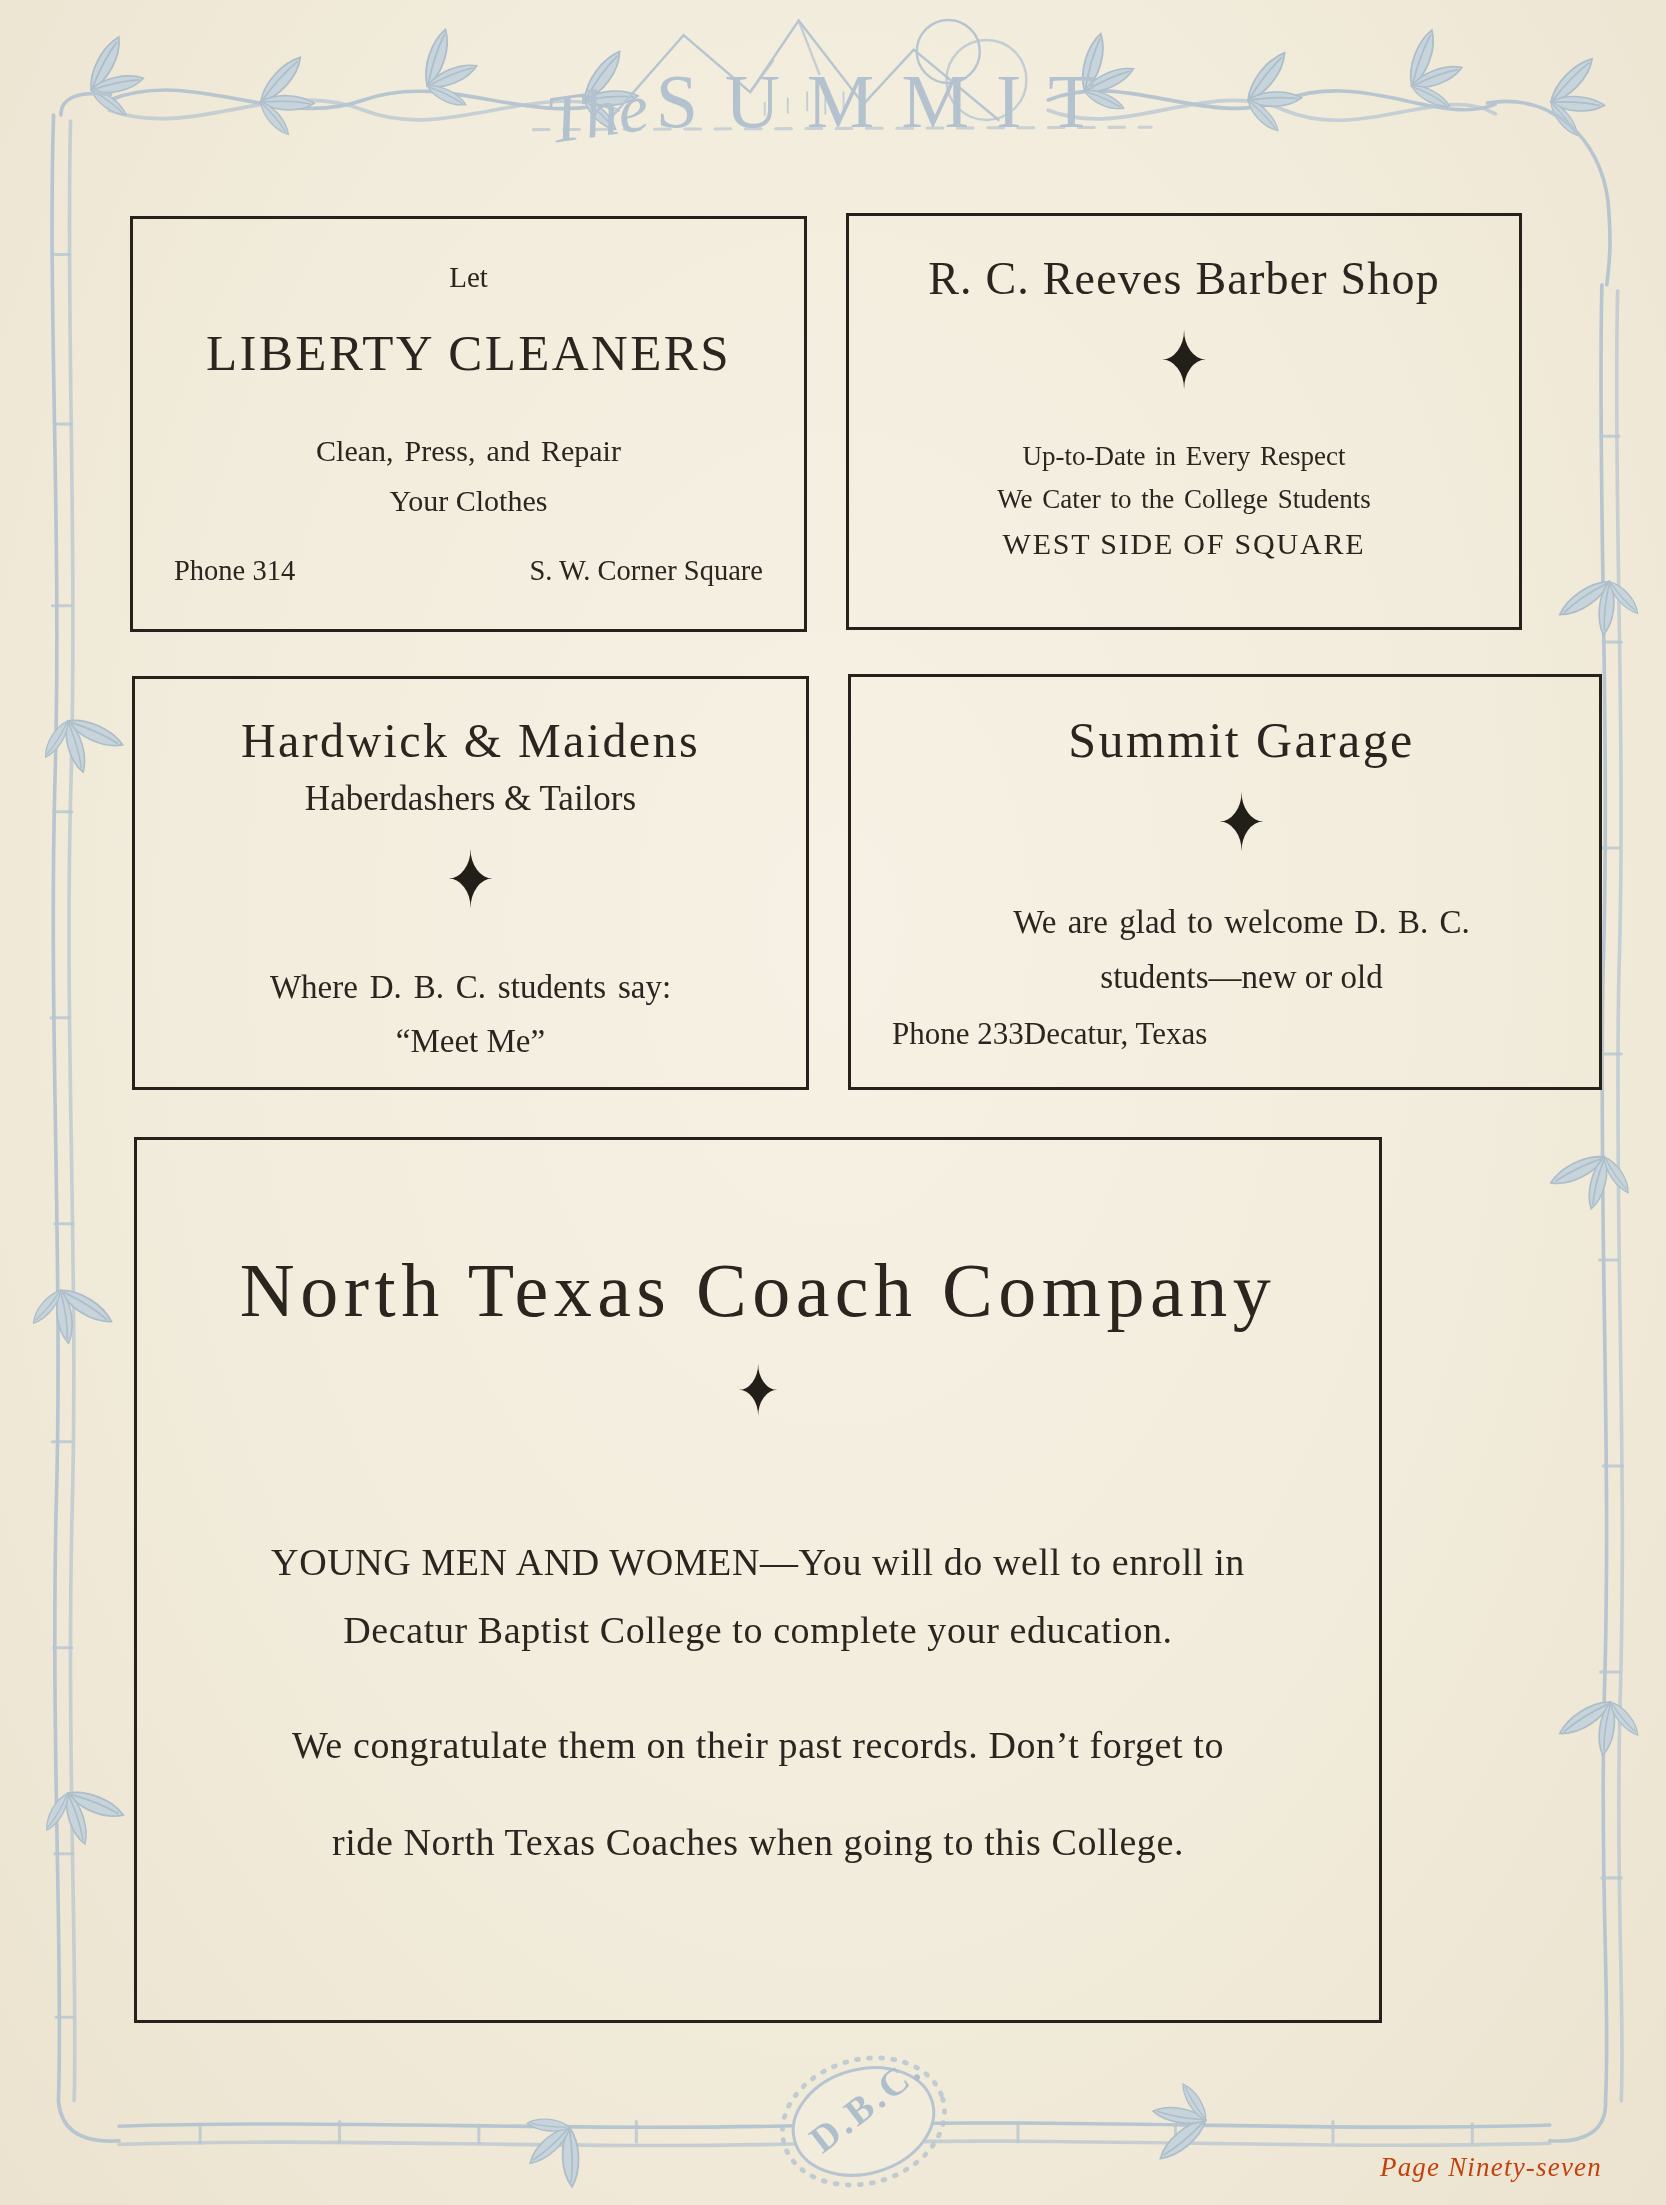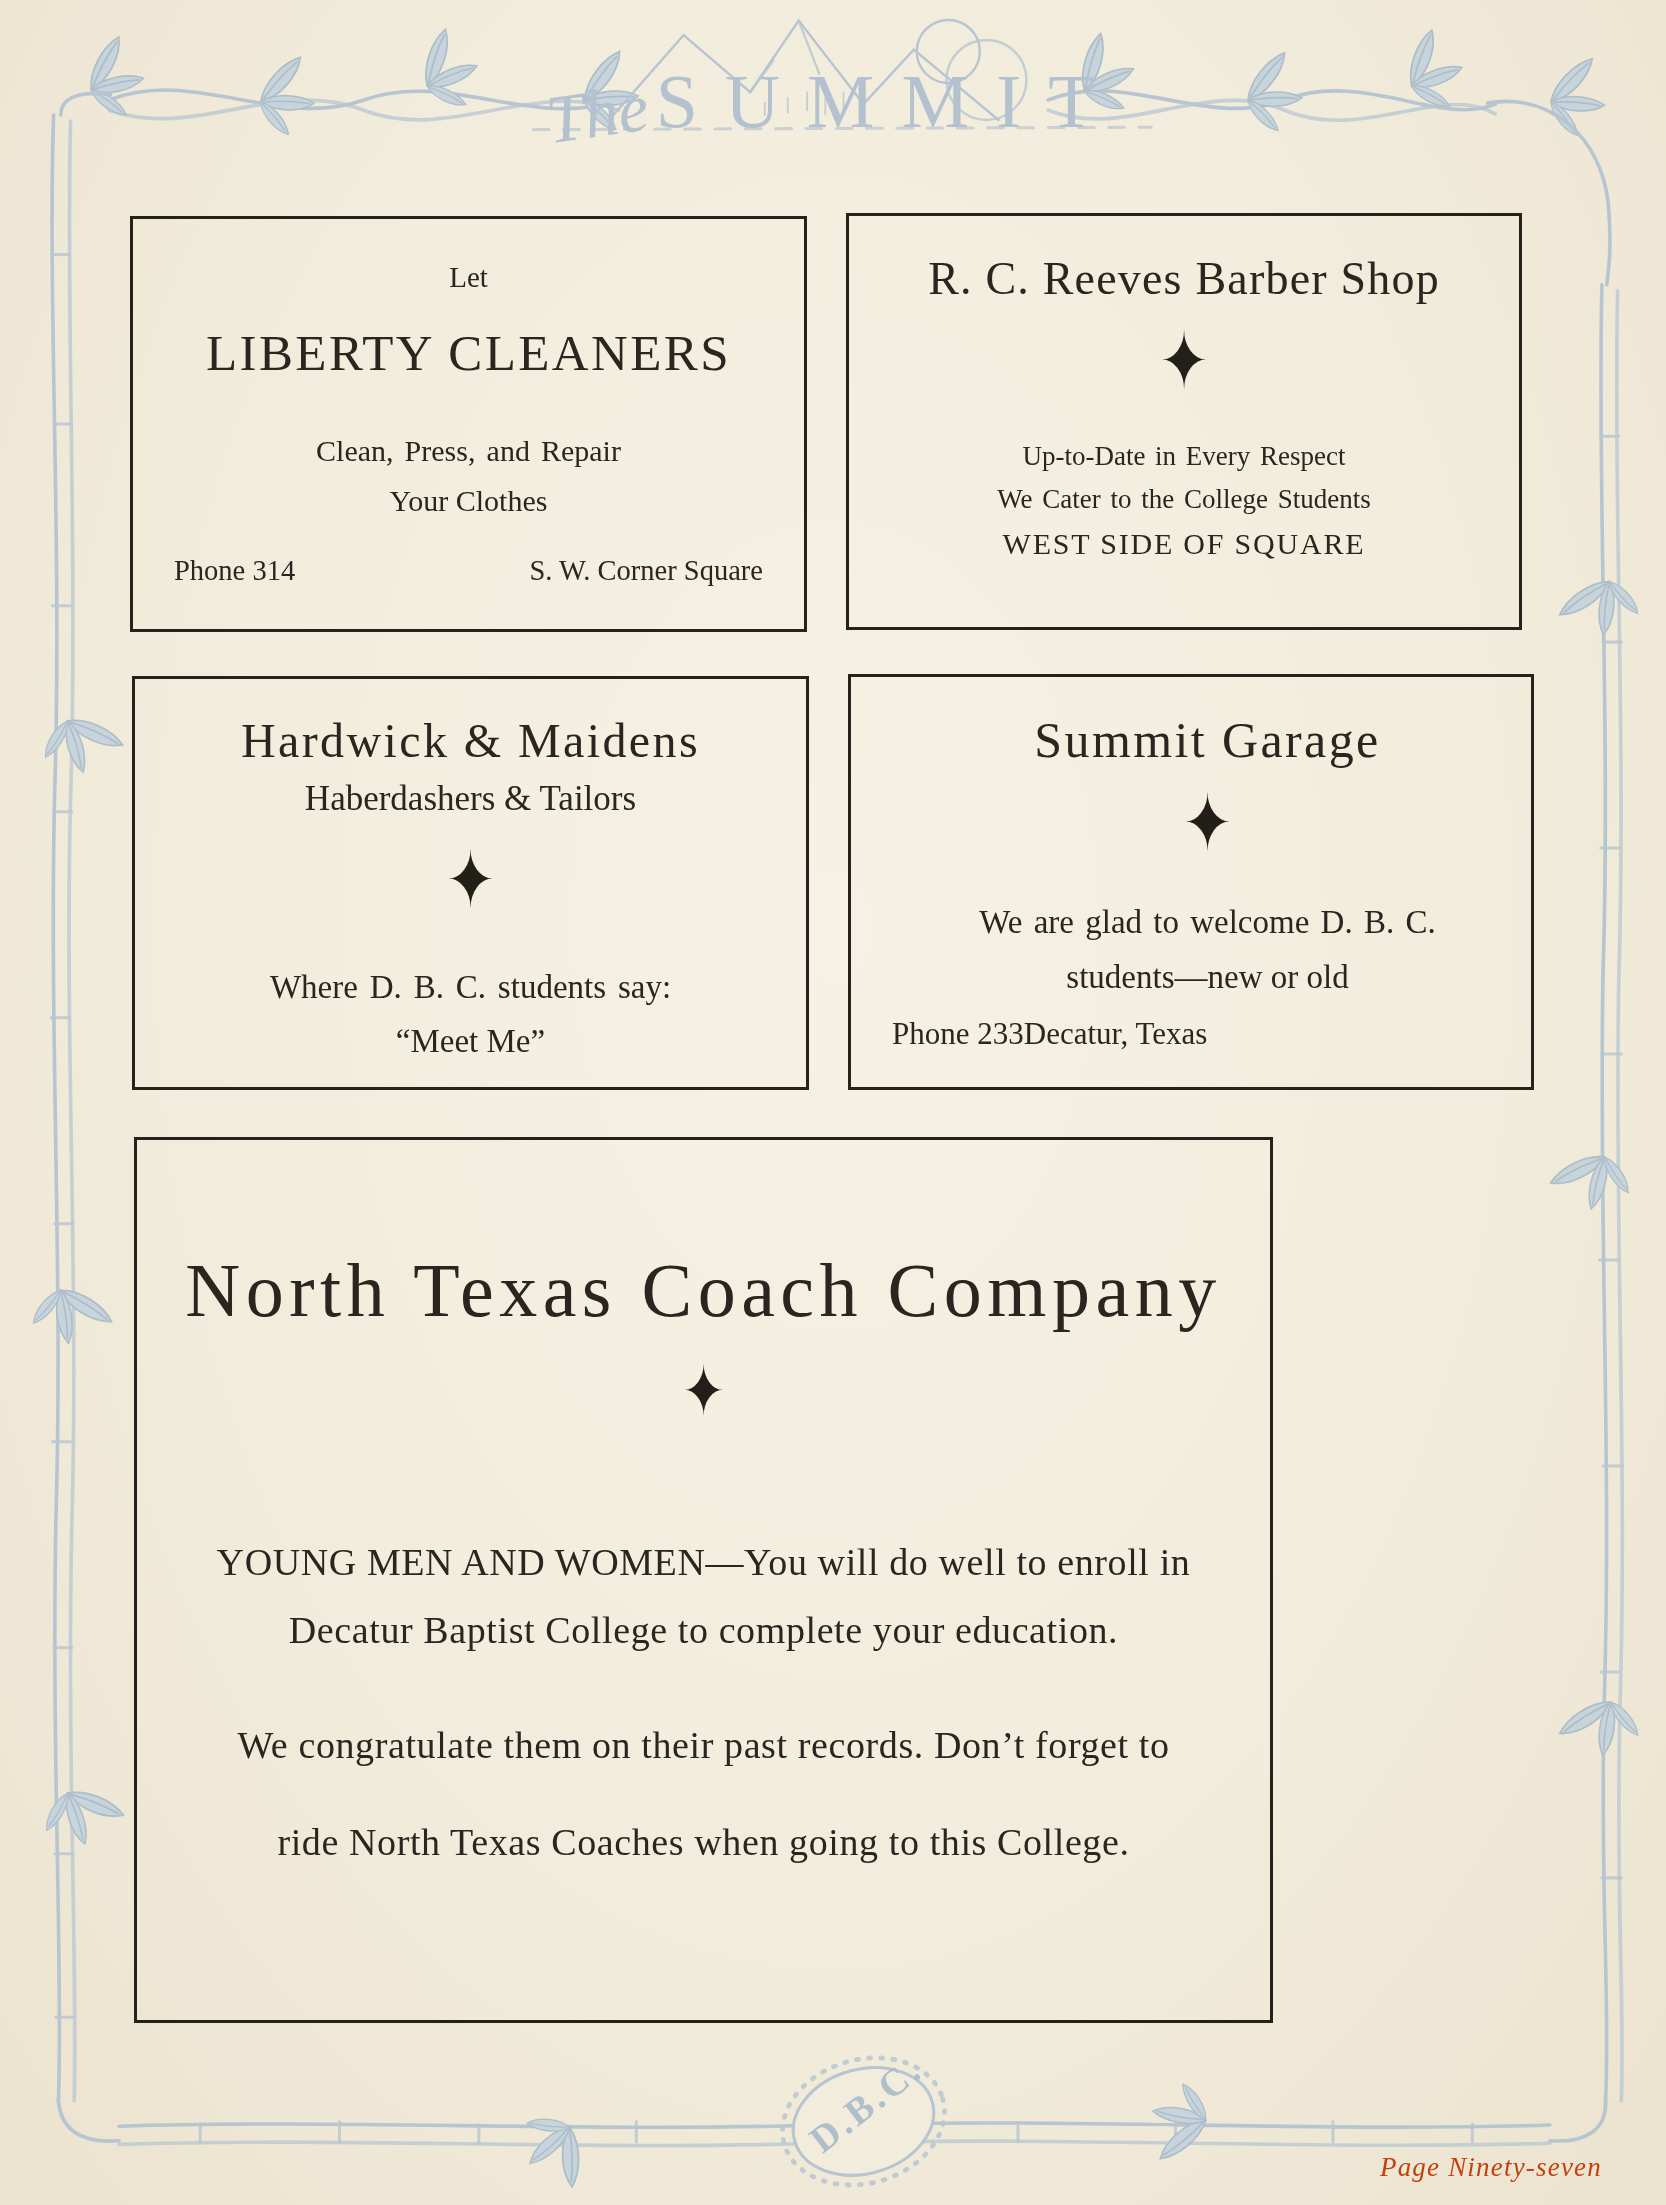--- a/index.html
+++ b/index.html
@@ -26,22 +26,22 @@
   }
 
   
   .adbox{
     position:absolute;box-sizing:border-box;border:3.6px solid #26211a;
     text-align:center;background:transparent;
   }
   .box1{left:130px;top:216px;width:677px;height:416px;}
   .box2{left:846px;top:213px;width:676px;height:417px;}
   .box3{left:132px;top:676px;width:677px;height:414px;}
-  .box4{left:848px;top:674px;width:686px;height:416px;padding-left:33px;}
-  .box5{left:134px;top:1137px;width:1139px;height:886px;}
+  .box4{left:848px;top:674px;width:754px;height:416px;padding-left:33px;}
+  .box5{left:134px;top:1137px;width:1248px;height:886px;}
 
   .star{display:inline-block;transform:scaleY(1.35);line-height:1;color:#221e18;}
 
   
   .b1-let{margin-top:42px;font-size:29px;}
   .b1-name{margin-top:30px;font-size:51px;letter-spacing:2.4px;}
   .b1-l1{margin-top:52px;font-size:30px;word-spacing:3.6px;}
   .b1-l2{margin-top:15.8px;font-size:30px;}
   .b1-row{position:absolute;left:41px;right:41px;bottom:42px;display:flex;justify-content:space-between;font-size:28.5px;gap:48px;}
 

